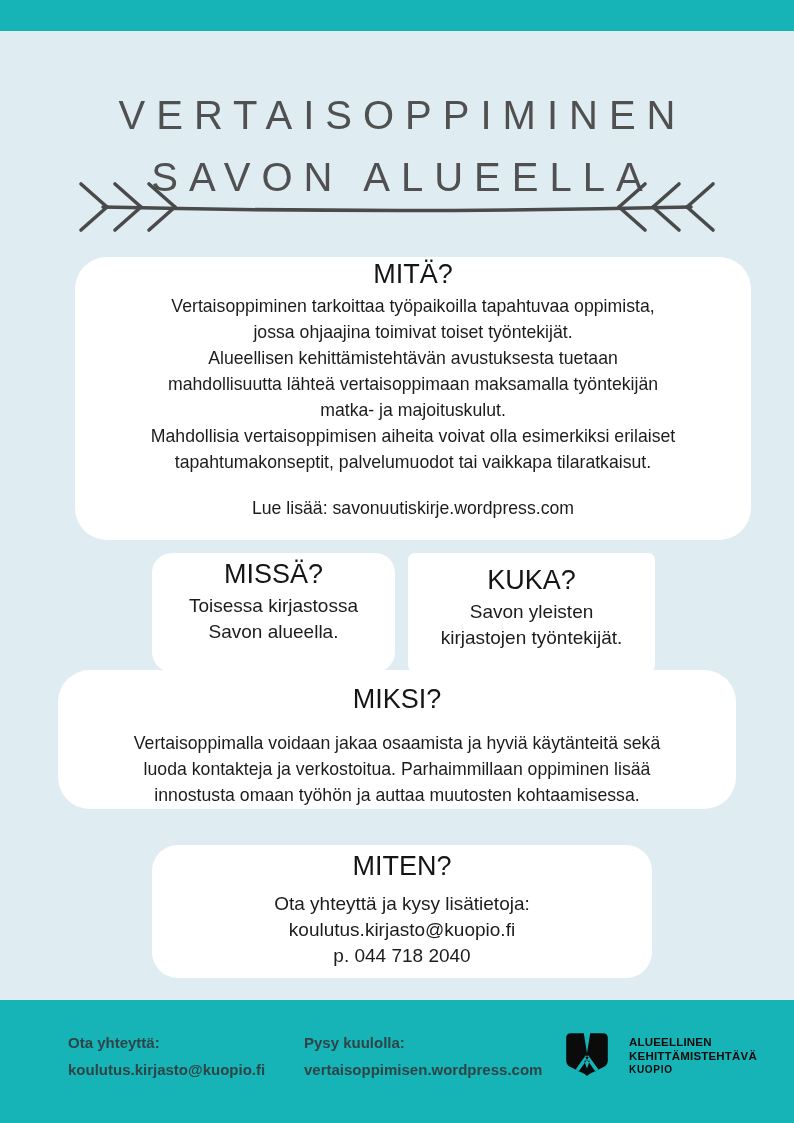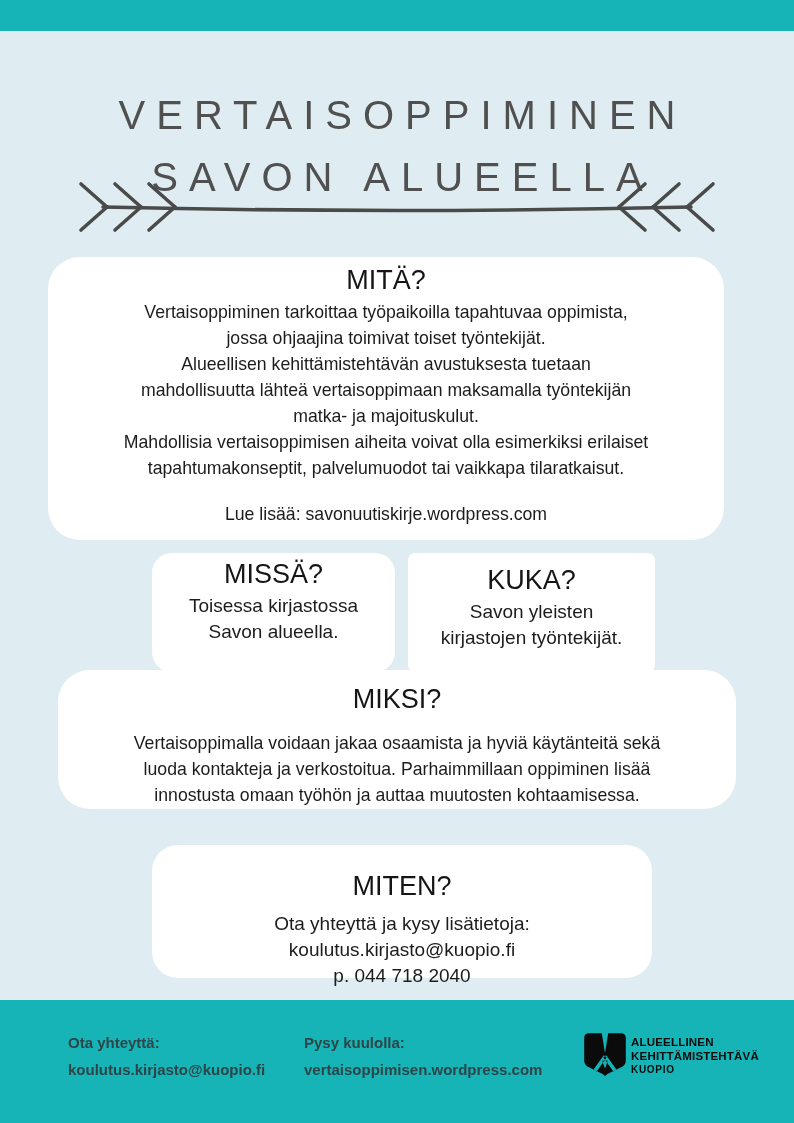--- a/index.html
+++ b/index.html
@@ -47,41 +47,41 @@
     color: var(--body_text);
   }
   .card-heading {
     font-size: 27px;
     line-height: 34px;
     font-weight: 500;
     color: #151515;
   }
   .line { font-size: 19px; line-height: 26px; }
   .condensed { transform: scaleX(0.93); transform-origin: 50% 50%; }
-  .card-mita  { left: 48px;  top: 257px; width: 676px; height: 283px; border-radius: 32px; padding-top: 6px; }
+  .card-mita  { left: 75px;  top: 257px; width: 676px; height: 283px; border-radius: 32px; padding-top: 0; }
   .card-missa { left: 152px; top: 553px; width: 243px; height: 119px; border-radius: 20px; padding-top: 4px; }
   .card-kuka  { left: 408px; top: 553px; width: 247px; height: 119px; border-radius: 7px; padding-top: 10px; }
   .card-miksi { left: 58px;  top: 670px; width: 678px; height: 139px; border-radius: 32px; padding-top: 12px; }
-  .card-miten { left: 152px; top: 845px; width: 500px; height: 133px; border-radius: 26px; padding-top: 24px; }
+  .card-miten { left: 152px; top: 845px; width: 500px; height: 133px; border-radius: 26px; padding-top: 4px; }
   .card-mita .lines { margin-top: 2px; }
   .card-mita .link-line { margin-top: 20px; }
   .card-missa .lines, .card-kuka .lines { margin-top: 2px; }
   .card-miksi .lines { margin-top: 14px; }
   .card-miten .lines { margin-top: 8px; }
   .footer {
     position: absolute; left: 0; right: 0; top: 1000px; height: 123px;
     background: var(--accent);
     color: var(--footer_text);
   }
   .footer-col { position: absolute; top: 33px; }
   .footer-col.col1 { left: 68px; }
   .footer-col.col2 { left: 304px; }
   .f-label { font-size: 15px; font-weight: bold; line-height: 20px; margin-bottom: 7px; }
   .f-value { font-size: 15px; font-weight: bold; line-height: 20px; }
-  .logo-group { position: absolute; left: 581px; top: 31px; display: flex; gap: 2px; }
+  .logo-group { position: absolute; left: 563px; top: 31px; display: flex; gap: 18px; }
   .logo-icon { width: 48px; height: 46px; }
   .logo-text { padding-top: 4px; text-align: left; color: var(--logo); }
   .logo-l1, .logo-l2 { font-size: 11.5px; font-weight: bold; line-height: 14px; letter-spacing: 0.2px; }
   .logo-l3 { font-size: 10px; font-weight: bold; line-height: 12px; letter-spacing: 0.7px; margin-top: 1px; }
 </style>
 </head>
 <body>
 
 <div class="poster">
 

